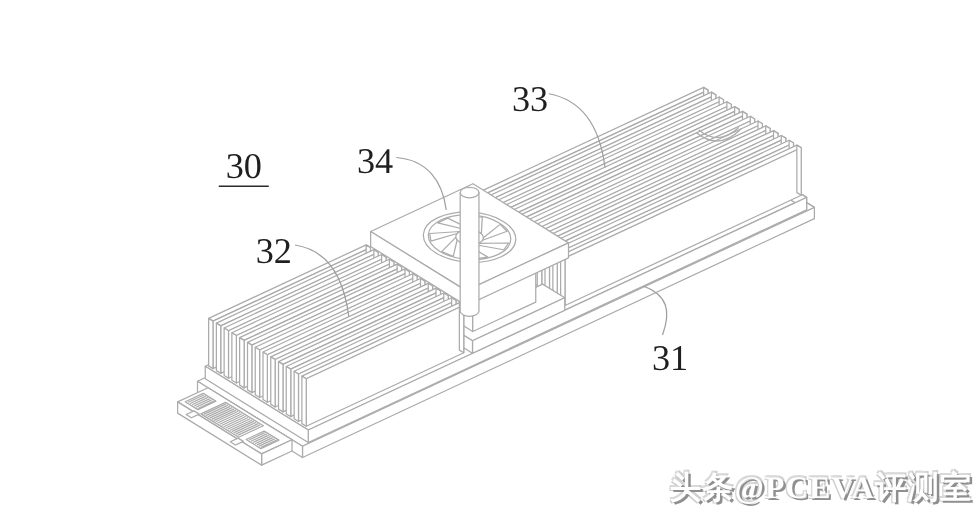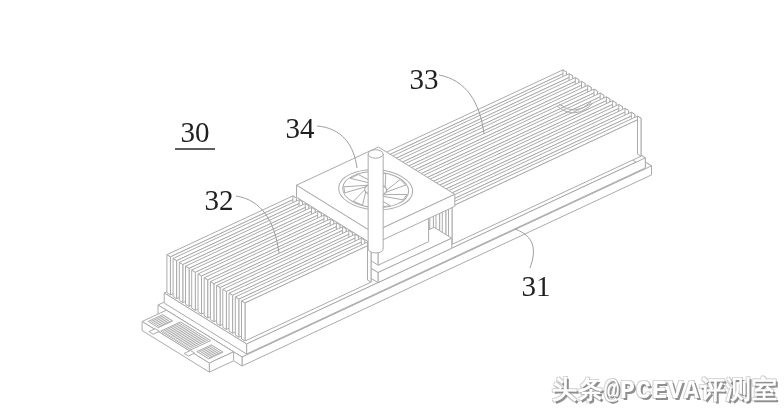--- a/index.html
+++ b/index.html
@@ -15,21 +15,21 @@
     font-family:"Liberation Serif", serif;
     font-size:29px;
     fill:#1f1f1f;
   }
   .leader{fill:none;stroke:#9f9f9f;stroke-width:1;}
   .underline{stroke:#2a2a2a;stroke-width:1.3;}
   .watermark{
     position:absolute;
     right:6px;
     bottom:6px;
-    font-family:Liberation Mono, monospace;
+    font-family:Liberation Serif, serif;
     font-weight:bold;
     font-size:25px;
     letter-spacing:1px;
     color:#ffffff;
     text-shadow:
       2px 2px 0 #8f8f8f,
       -1px -1px 0 #d9d9d9,
       1px -1px 0 #cfcfcf,
       -1px 1px 0 #cfcfcf,
       0 0 1px #bdbdbd;

